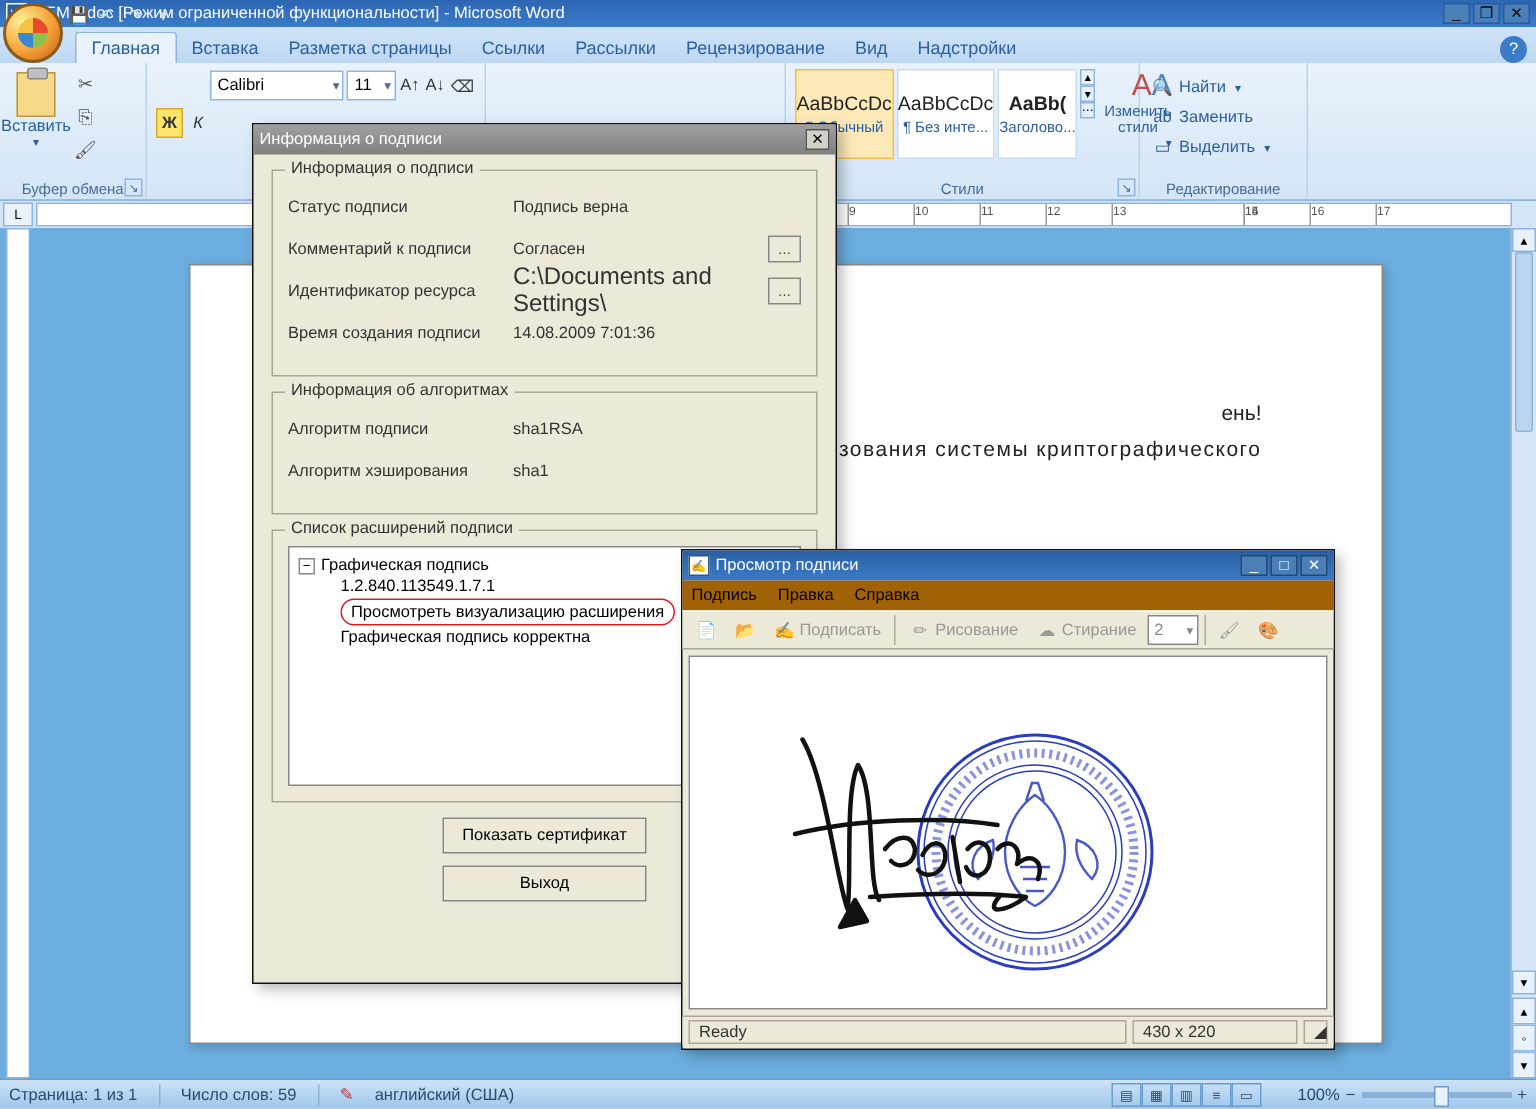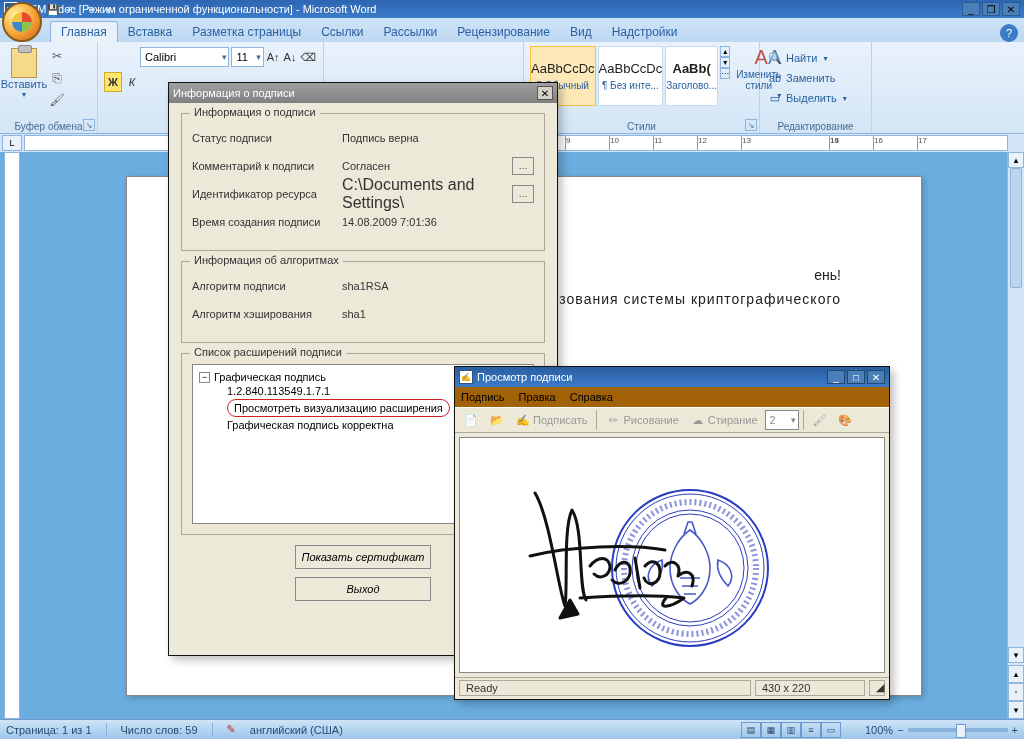--- a/index.html
+++ b/index.html
@@ -94,21 +94,21 @@
 .frow { display:flex; align-items:center; height:28px; font-size:11px; color:#333; }
 .frow .lab{width:150px;}
 .frow .val{flex:1;}
 .frow .btn3{width:22px;height:18px;border:1px solid #888;background:#ece9d8;font-size:9px;display:flex;align-items:center;justify-content:center;cursor:pointer;margin-left:6px;}
 .tree { background:#fff;border:1px solid #888;height:160px;padding:6px;font-size:11px;overflow:auto;}
 .tree .node{display:flex;align-items:center;gap:4px;}
 .tree .exp{width:11px;height:11px;border:1px solid #888;font-size:9px;line-height:9px;text-align:center;cursor:pointer;}
 .tree .child{margin-left:28px;line-height:16px;}
 .tree .hl{border:1px solid #d02020;border-radius:9px;padding:0 6px;display:inline-block;}
 .dlg-btns{display:flex;flex-direction:column;align-items:center;gap:8px;margin-top:6px;}
-.dlg-btns button{width:136px;height:24px;font-size:11px;background:#ece9d8;border:1px solid #888;cursor:pointer;font-style:italic;}
+.dlg-btns button{width:136px;height:24px;font-size:11px;background:#ece9d8;border:1px solid #888;cursor:pointer;}
 
 
 .dlg2 { position:absolute; top:366px; left:454px; width:436px; height:334px; background:#ece9d8; border:1px solid #111; z-index:30; box-shadow:4px 4px 8px rgba(0,0,0,0.25);}
 .dlg2 .dlg-title { background:linear-gradient(#2a5fa0,#3b7bc8); }
 .dlg2 .dlg-title .ic16{width:14px;height:14px;background:#fff;margin-right:4px;border:1px solid #357;display:flex;align-items:center;justify-content:center;font-size:8px;color:#3b7bc8;}
 .dlg2 .dlg-title .win-ctrl div{background:#4a7fb8;border-color:#25486f;color:#fff;}
 .menubar{height:20px;background:#a16207;display:flex;align-items:center;padding:0 6px;gap:14px;font-size:11px;}
 .menubar span{cursor:pointer;}
 .toolbar{height:26px;background:#ece9d8;border-top:1px solid #fff;border-bottom:1px solid #aca899;display:flex;align-items:center;padding:0 4px;gap:2px;font-size:11px;color:#888;}
 .tb-btn{height:22px;padding:0 4px;display:flex;align-items:center;gap:3px;border:1px solid transparent;cursor:pointer;}

